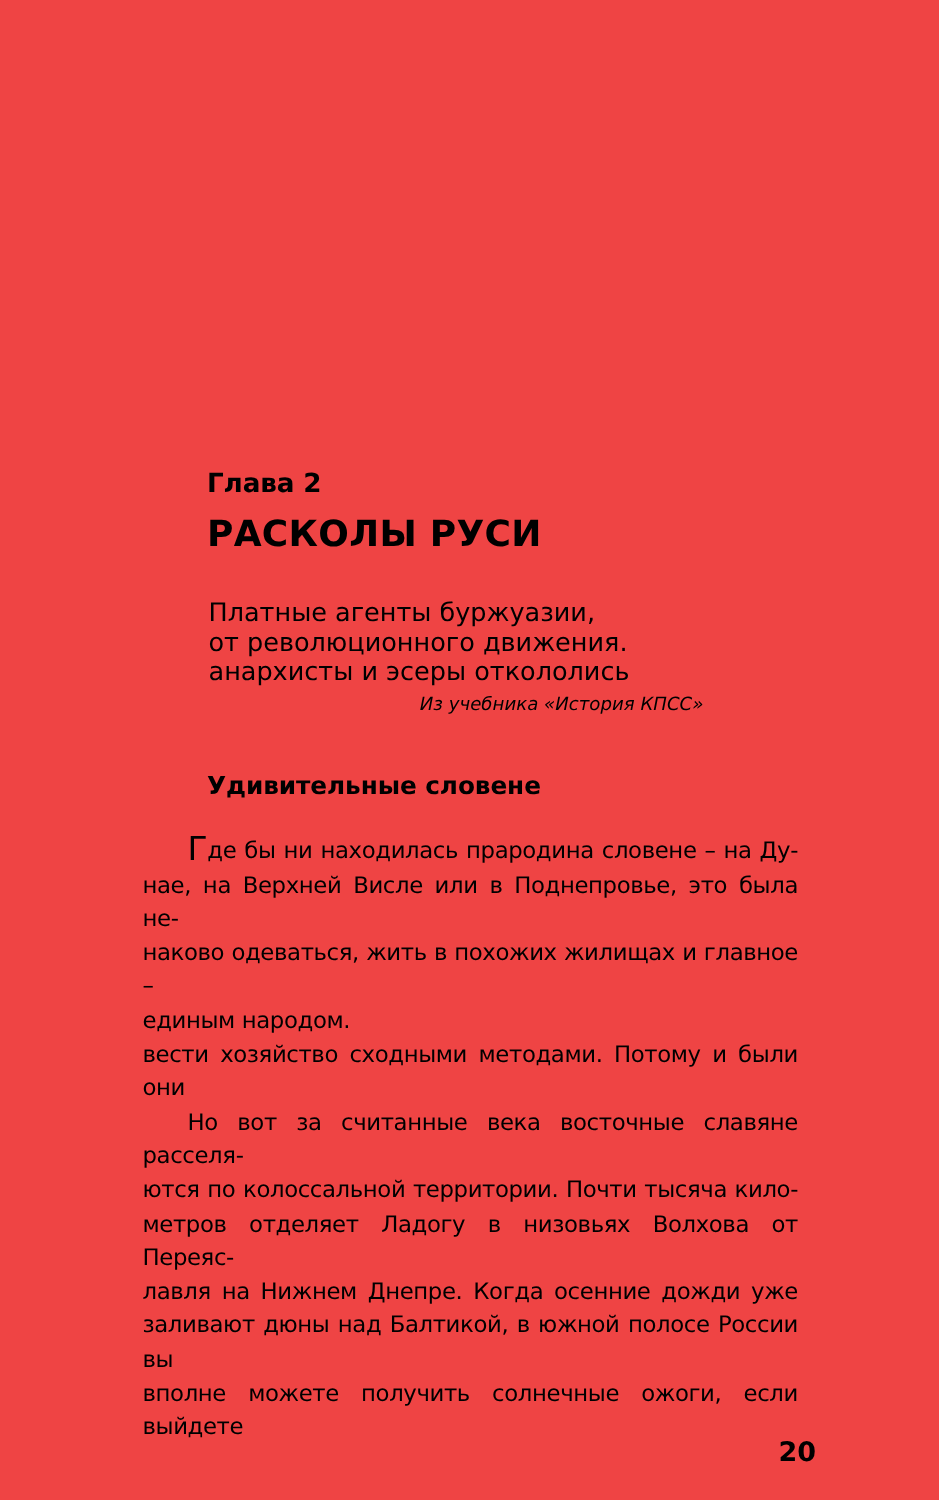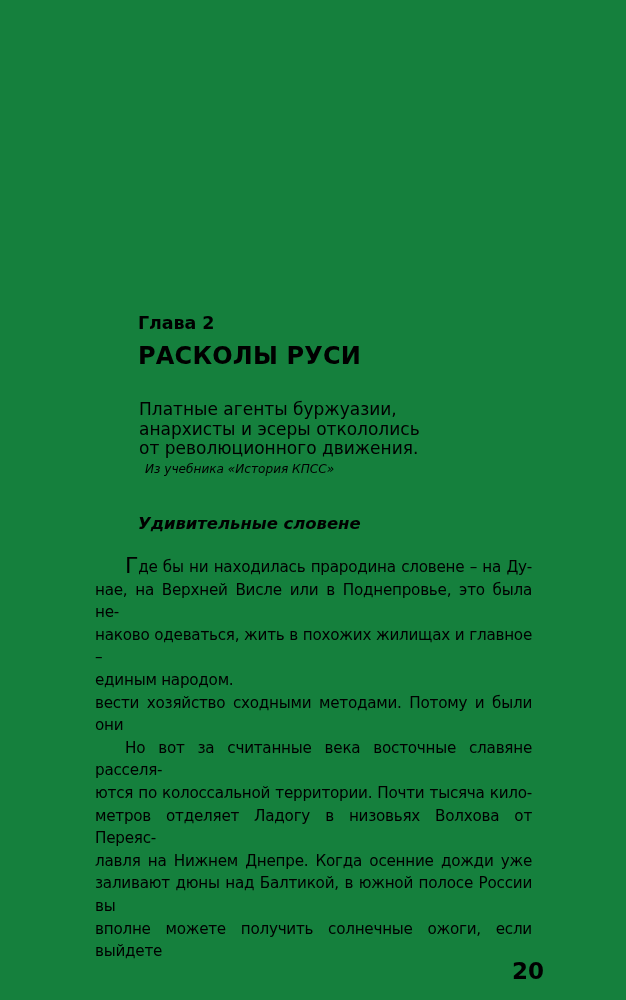--- a/index.html
+++ b/index.html
@@ -12,21 +12,21 @@
     height: 1000px;
     position: relative;
     font-family: "DejaVu Sans", sans-serif;
     color: #000000;
     overflow: hidden;
   }
 
   .page {
     position: absolute;
     inset: 0;
-    background: #15803d;
+    background: #ef4444;
   }
 
   
   .head-block {
     position: absolute;
     left: 138px;
     top: 312px;
     width: 400px;
   }
   .chapter-label {
@@ -61,33 +61,33 @@
     white-space: nowrap;
   }
   .epi-source {
     font-family: "DejaVu Sans", sans-serif;
     font-style: italic;
     font-size: 12.1px;
     line-height: 21px;
     margin: 0;
     padding-left: 6px;
     white-space: nowrap;
+    text-align: right;
   }
 
   
   .section-heading {
     position: absolute;
     left: 138px;
     top: 514px;
     font-family: "DejaVu Sans", sans-serif;
     font-weight: bold;
     font-size: 16.5px;
     letter-spacing: -0.05px;
     margin: 0;
-    font-style: italic;
   }
 
   
   .body-text {
     position: absolute;
     left: 95px;
     top: 556px;
     width: 437px;
   }
   .para {
@@ -125,38 +125,38 @@
     width: 30px;
   }
 
   
   .folio {
     position: absolute;
     right: 82px;
     top: 958px;
     font-family: "DejaVu Sans", sans-serif;
     font-weight: bold;
-    font-size: 23px;
+    font-size: 18px;
     margin: 0;
   }
 </style>
 </head>
 <body>
 
 <div class="page">
 
   <div class="head-block">
     <p class="chapter-label">Глава 2</p>
     <p class="chapter-title">РАСКОЛЫ РУСИ</p>
   </div>
 
   <div class="epigraph">
     <p class="epi-line">Платные агенты буржуазии,</p>
+    <p class="epi-line">от революционного движения.</p>
     <p class="epi-line">анархисты и эсеры откололись</p>
-    <p class="epi-line">от революционного движения.</p>
     <p class="epi-source">Из учебника «История КПСС»</p>
   </div>
 
   <h2 class="section-heading">Удивительные словене</h2>
 
   <div class="body-text">
 
     <p class="para" style="margin-bottom:0;">
       <span class="ln j"><span class="indent"></span><span class="dropcap">Г</span><span>де бы ни находилась прародина словене – на Ду-</span></span>
       <span class="ln j">нае, на Верхней Висле или в Поднепровье, это была не-</span>

